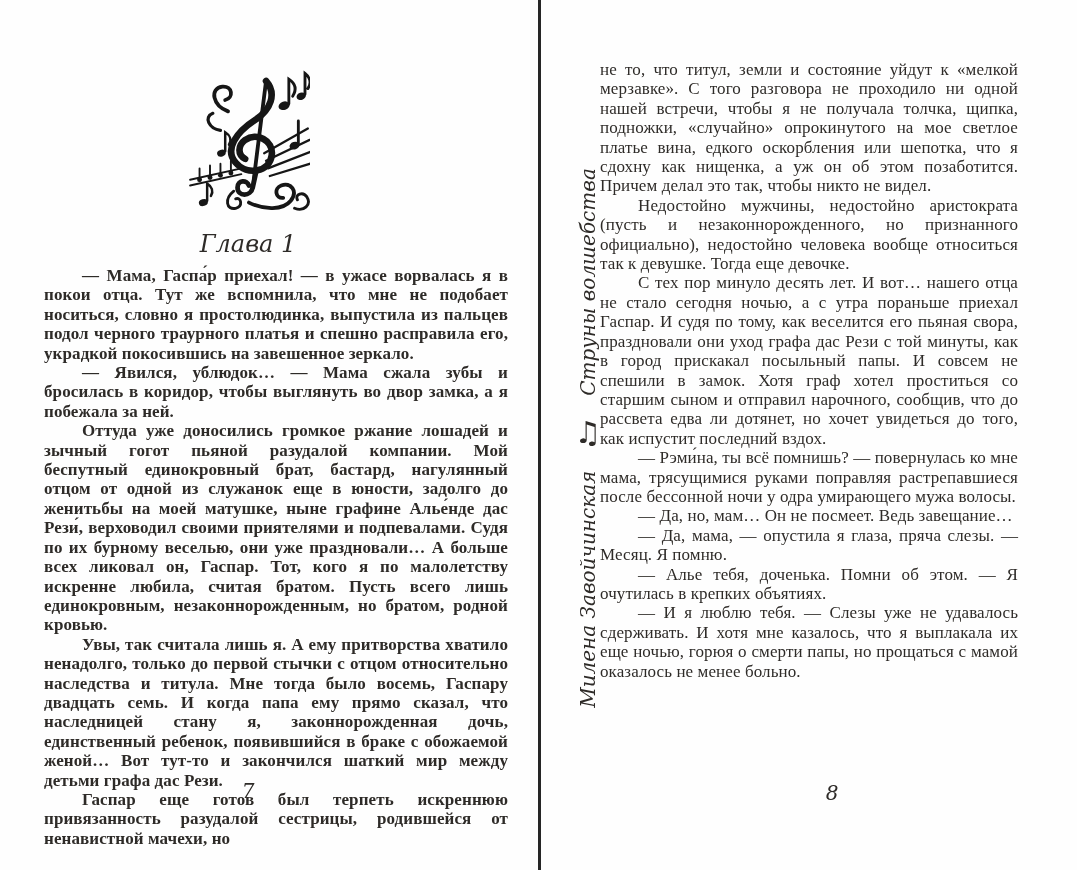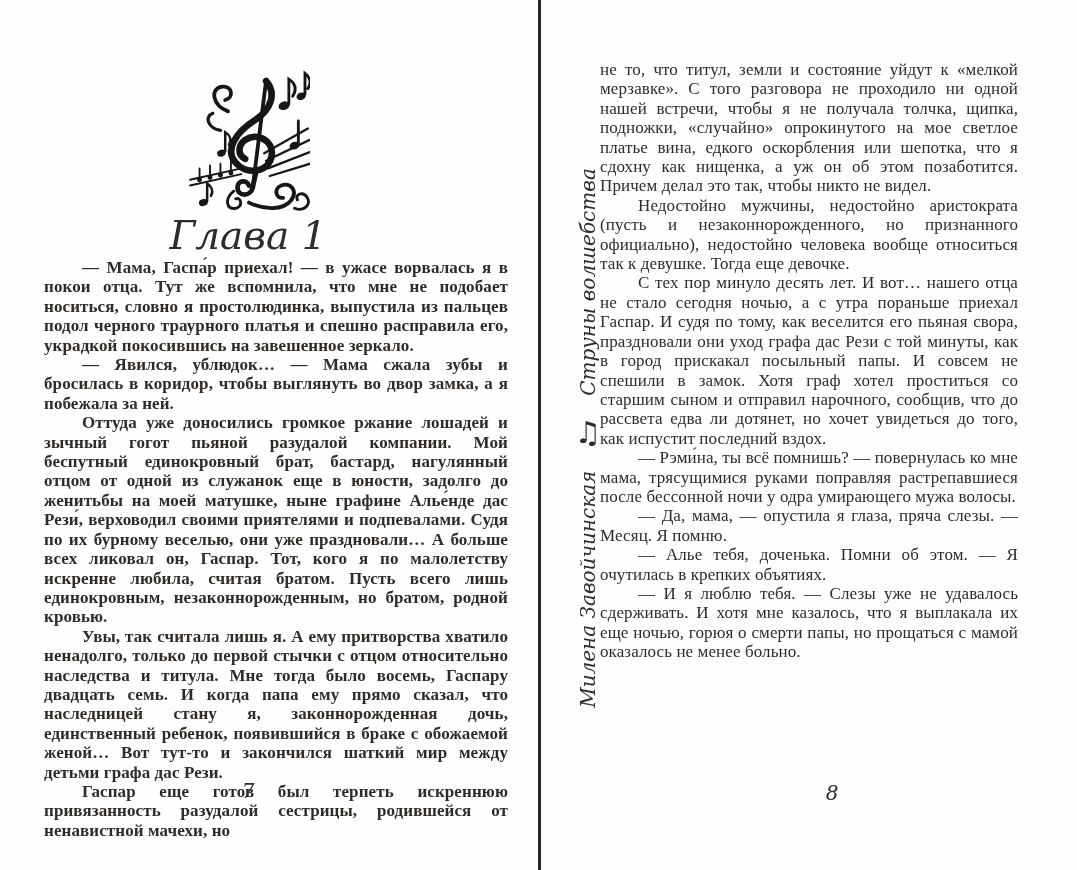--- a/index.html
+++ b/index.html
@@ -12,23 +12,23 @@
   }
   .spread{position:relative;width:1077px;height:870px;background:#fefefe;}
   .divider{position:absolute;left:538px;top:0;width:3px;height:870px;background:#262626;}
 
   
   .left-page{position:absolute;left:44px;top:0;width:464px;height:870px;}
   .heading{transform:translateX(-28px);}
   .ornament-wrap{width:124px;height:152px;margin:62px auto 0;}
   .ornament-wrap svg{width:100%;height:100%;}
   .chapter-title{
-    text-align:center;
+    margin-top:8px;text-align:center;
     font-family:"DejaVu Serif", serif;font-style:italic;
-    font-size:39px;line-height:44px;font-weight:400;
+    font-size:24px;line-height:44px;font-weight:400;
   }
   .body-text{font-weight:bold;}
   p.para{
     margin:0;font-size:17px;line-height:19.4px;
     text-align:justify;text-indent:38px;
     letter-spacing:0.1px;
   }
   p.para.continued{text-indent:0;}
 
   .folio{
@@ -130,20 +130,21 @@
     <span>Милена Завойчинская</span>
     <span class="note-icon">♫</span>
     <span>Струны волшебства</span>
   </div>
 
   <div class="right-page">
     <p class="para continued">не то, что титул, земли и состояние уйдут к «мелкой мерзавке». С того разговора не проходило ни одной нашей встречи, чтобы я не получала толчка, щипка, подножки, «случайно» опрокинутого на мое светлое платье вина, едкого оскорбления или шепотка, что я сдохну как нищенка, а уж он об этом позаботится. Причем делал это так, чтобы никто не видел.</p>
     <p class="para">Недостойно мужчины, недостойно аристократа (пусть и незаконнорожденного, но признанного официально), недостойно человека вообще относиться так к девушке. Тогда еще девочке.</p>
     <p class="para">С тех пор минуло десять лет. И вот… нашего отца не стало сегодня ночью, а с утра пораньше приехал Гаспар. И судя по тому, как веселится его пьяная свора, праздновали они уход графа дас Рези с той минуты, как в город прискакал посыльный папы. И совсем не спешили в замок. Хотя граф хотел проститься со старшим сыном и отправил нарочного, сообщив, что до рассвета едва ли дотянет, но хочет увидеться до того, как испустит последний вздох.</p>
     <p class="para">— Рэми́на, ты всё помнишь? — повернулась ко мне мама, трясущимися руками поправляя растрепавшиеся после бессонной ночи у одра умирающего мужа волосы.</p>
+    <p class="para">— Да, но, мам… Он не посмеет. Ведь завещание…</p>
     <p class="para">— Да, мама, — опустила я глаза, пряча слезы. — Месяц. Я помню.</p>
     <p class="para">— Алье тебя, доченька. Помни об этом. — Я очутилась в крепких объятиях.</p>
     <p class="para">— И я люблю тебя. — Слезы уже не удавалось сдерживать. И хотя мне казалось, что я выплакала их еще ночью, горюя о смерти папы, но прощаться с мамой оказалось не менее больно.</p>
   </div>
 
   <div class="folio folio-right">8</div>
 
 </div>
 
 </body></html>

